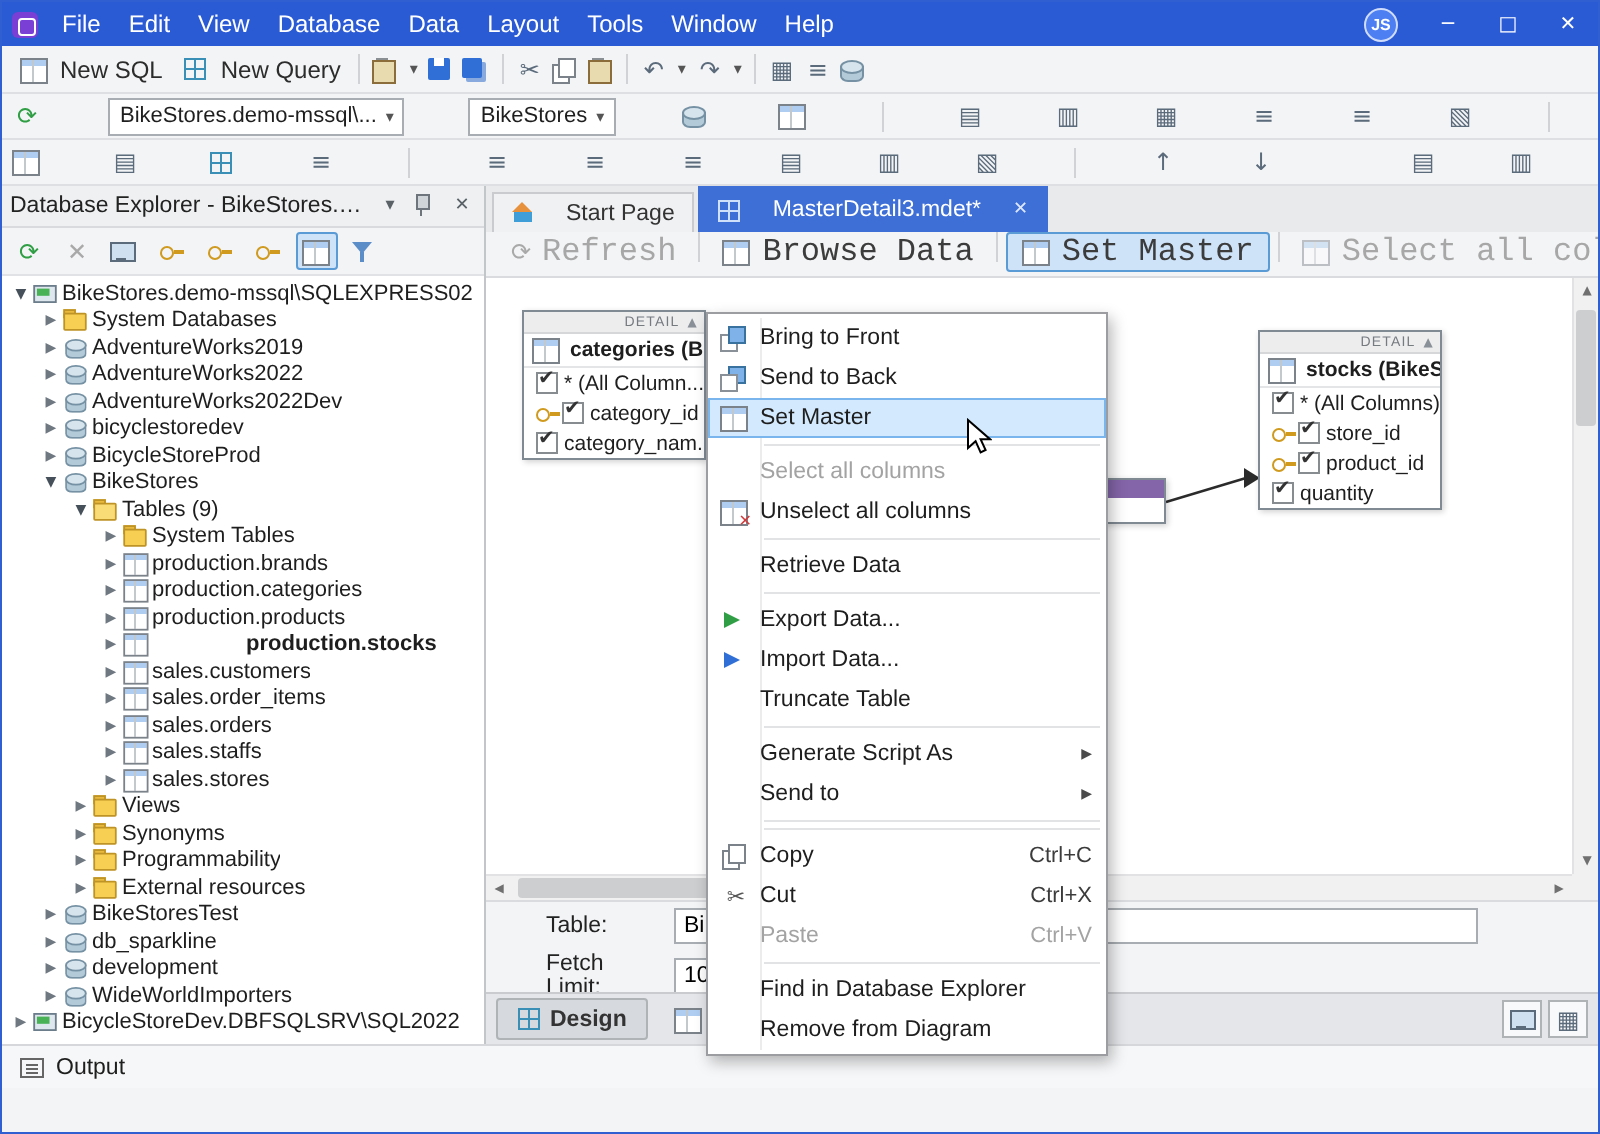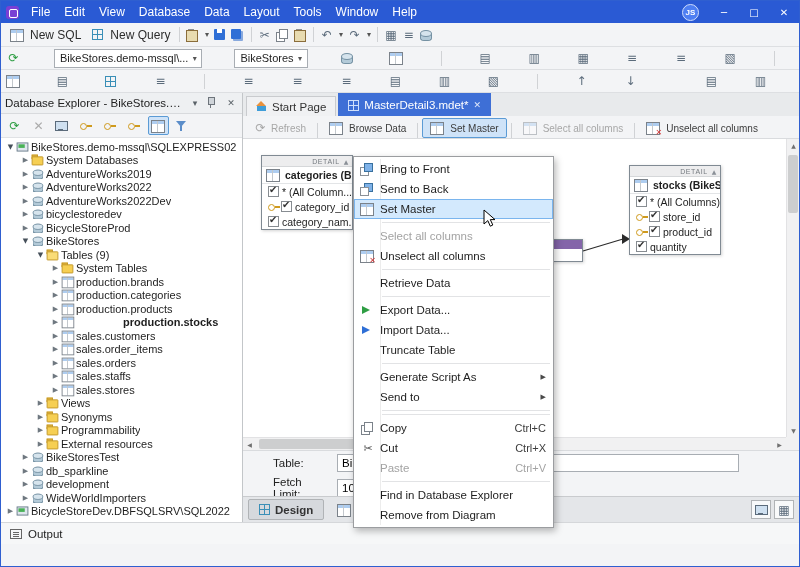--- a/index.html
+++ b/index.html
@@ -104,25 +104,25 @@
   .tw { width:11px; flex:none; font-family:"DejaVu Sans",sans-serif; font-size:7px; color:#6f7880; text-align:center; }
   .tw.col::after { content:"▶"; }
   .tw.exp::after { content:"▼"; color:#46505a; }
   .tl { overflow:hidden; text-overflow:ellipsis; }
   .tl.bold { font-weight:bold;padding-left:47px; }
   .l0{padding-left:4px;} .l1{padding-left:19px;} .l2{padding-left:34px;} .l3{padding-left:49px;}
 
   
   .doc { flex:1; display:flex; flex-direction:column; min-width:0; background:#eceef0; }
   .tabbar { height:23px; background:#e8eaec; display:flex; align-items:flex-end; padding-left:3px; gap:2px; flex:none; }
-  .tab { height:20px; display:flex; align-items:center; gap:5px; padding:0 9px; background:#f0f1f3; border:1px solid #c9cbce; border-bottom:none; font-size:11.5px; color:#333; }
+  .tab { height:20px; display:flex; align-items:center; gap:16px; padding:0 9px; background:#f0f1f3; border:1px solid #c9cbce; border-bottom:none; font-size:11.5px; color:#333; }
   .tab.active { height:23px; background:#3e6fd6; border-color:#3e6fd6; color:#fff; }
   .tabx { font-family:"DejaVu Sans",sans-serif; font-size:9px; color:#dfe8fb; }
   .tabx::after { content:"✕"; }
-  .doctb { height:23px; background:#f3f4f6; border-bottom:1px solid #d9dbde; display:flex; align-items:flex-end; padding:0 4px; gap:1px; font-size:10px; color:#3c3c3c; flex:none; overflow:hidden; }
+  .doctb { height:23px; background:#f3f4f6; border-bottom:1px solid #d9dbde; display:flex; align-items:flex-start; padding:0 4px; gap:1px; font-size:16px; color:#3c3c3c; flex:none; overflow:hidden;font-family:Liberation Mono, monospace; }
   .dbtn { display:flex; align-items:center; gap:4px; padding:1px 7px; height:20px; white-space:nowrap; }
   .dbtn.disabled { color:#a7a7a7; }
   .dbtn.disabled .ic { opacity:.45; }
   .dbtn.toggled { background:#cfe3f8; border:1px solid #5b9bd5; border-radius:2px; }
 
   .canvas { flex:1; position:relative; background:#fff; overflow:hidden; min-height:0; }
   .card { position:absolute; background:#fff; border:1px solid #808a93; box-shadow:1px 1px 3px rgba(0,0,0,.18); font-size:10.5px; z-index:2; }
   .card-badge { height:11px; background:#ededee; border-bottom:1px solid #d5d7d9; display:flex; align-items:center; justify-content:flex-end; gap:4px; padding:0 3px; font-size:7px; letter-spacing:.6px; color:#767b80; }
   .card-collapse { font-family:"DejaVu Sans",sans-serif; font-size:6px; color:#8a9097; }
   .card-collapse::after { content:"▲"; }

